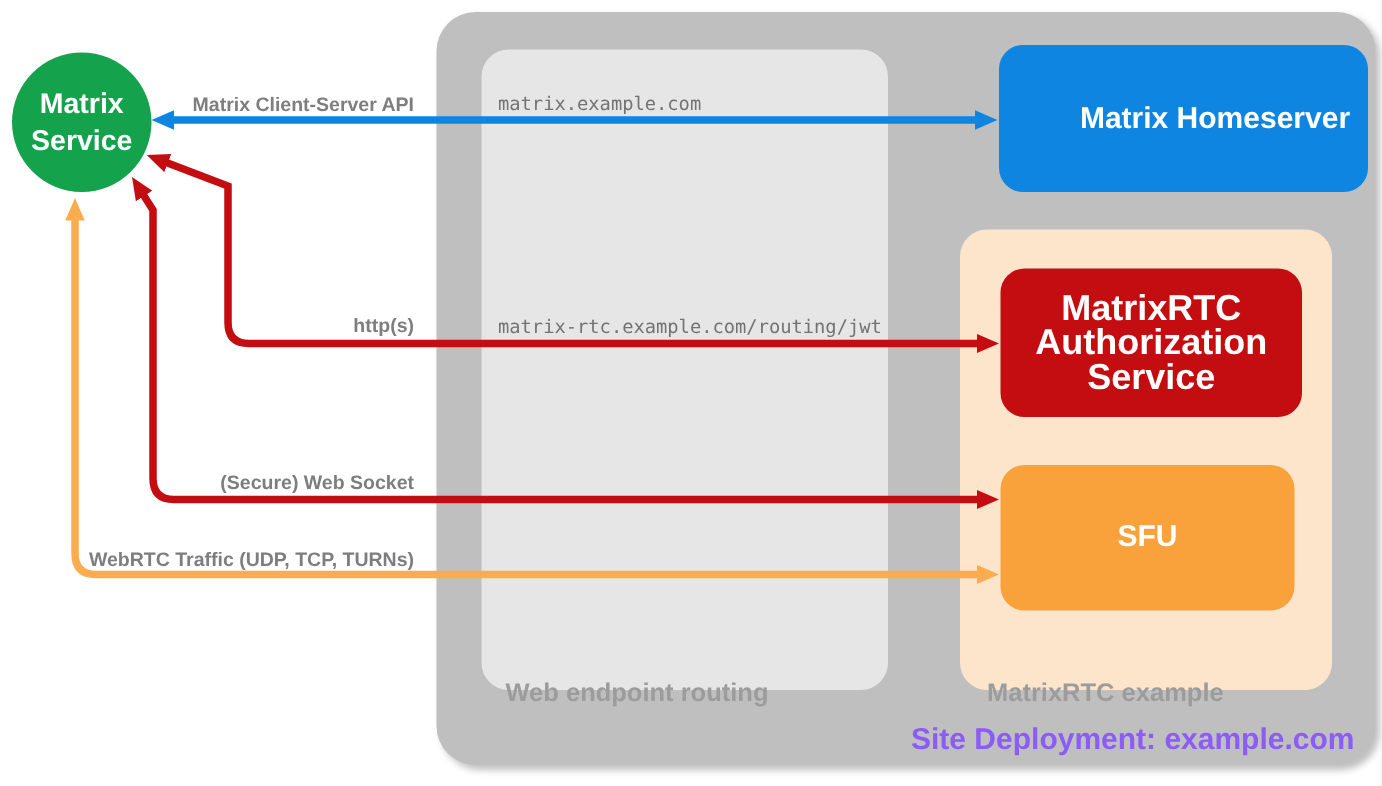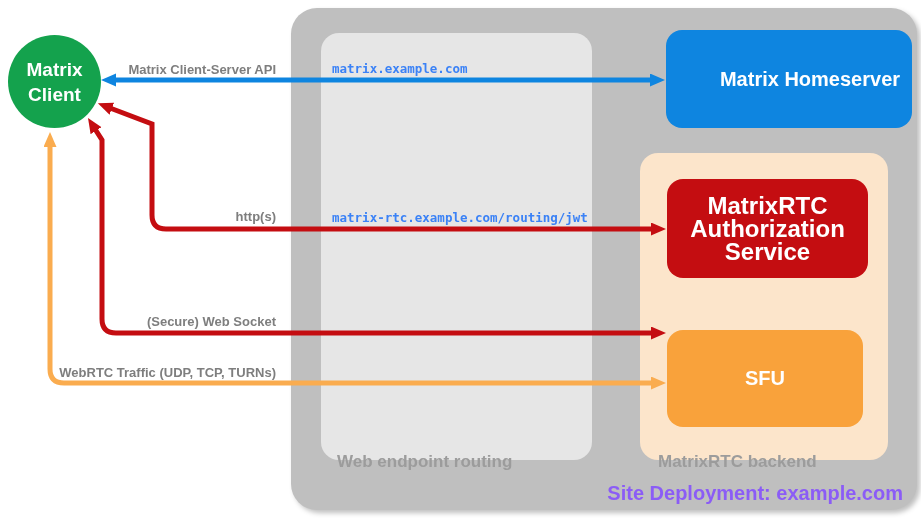--- a/index.html
+++ b/index.html
@@ -47,56 +47,55 @@
   }
   .auth-box {
     left: 667px; top: 179px; width: 201px; height: 99px;
     background: #C40D11; border-radius: 16px;
     font-size: 24px; line-height: 23px;
   }
   .sfu-box {
     left: 667px; top: 310px; width: 196px; height: 97px;
     background: #F9A23B; border-radius: 16px;
     font-size: 20px;
-    margin-top: 20px;
   }
 
   
   .group-label {
     font-size: 17px; font-weight: bold; color: #9C9C9C; white-space: nowrap; margin-top: 16px;
   }
   .site-title {
     right: 18px; top: 482px;
     font-size: 20px; font-weight: bold; color: #8b5cf6; white-space: nowrap;
   }
   .edge-label {
     width: 280px; right: 645px; text-align: right;
     font-size: 13px; font-weight: bold; color: #7E7E7E; white-space: nowrap;
   }
   .mono-label {
     left: 332px;
     font-family: "DejaVu Sans Mono", monospace;
-    font-size: 12.5px; color: #3b82f6; white-space: nowrap; font-weight: bold;
+    font-size: 12.5px; color: #737373; white-space: nowrap;
   }
 
   svg.arrows { left: 0; top: 0; width: 921px; height: 524px; }
   .z1 { z-index: 1; } .z2 { z-index: 2; } .z3 { z-index: 3; }
 </style>
 </head>
 <body>
 
 <div class="canvas">
 
   <div class="abs outer-container z1"></div>
   <div class="abs routing-box z1"></div>
   <div class="abs backend-box z1"></div>
 
   <div class="abs node client-circle z1">
     <span>Matrix
-Client</span>
+Service</span>
   </div>
   <div class="abs node homeserver-box z1">
     <span>Matrix Homeserver</span>
   </div>
   <div class="abs node auth-box z1">
     <span>MatrixRTC
 Authorization
 Service</span>
   </div>
   <div class="abs node sfu-box z1">
@@ -127,16 +126,16 @@
 
   <div class="abs edge-label z3" style="top:62px">Matrix Client-Server API</div>
   <div class="abs edge-label z3" style="top:209px">http(s)</div>
   <div class="abs edge-label z3" style="top:314px">(Secure) Web Socket</div>
   <div class="abs edge-label z3" style="top:365px">WebRTC Traffic (UDP, TCP, TURNs)</div>
 
   <div class="abs mono-label z3" style="top:61px">matrix.example.com</div>
   <div class="abs mono-label z3" style="top:210px">matrix-rtc.example.com/routing/jwt</div>
 
   <div class="abs group-label z3" style="left:337px; top:436px">Web endpoint routing</div>
-  <div class="abs group-label z3" style="left:658px; top:436px">MatrixRTC backend</div>
+  <div class="abs group-label z3" style="left:658px; top:436px">MatrixRTC example</div>
   <div class="abs site-title z3">Site Deployment: example.com</div>
 
 </div>
 
 </body></html>

